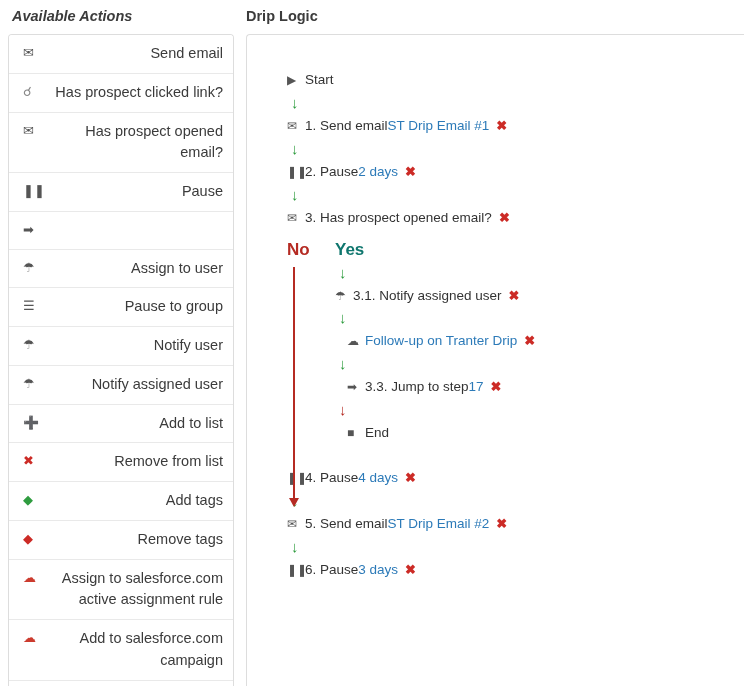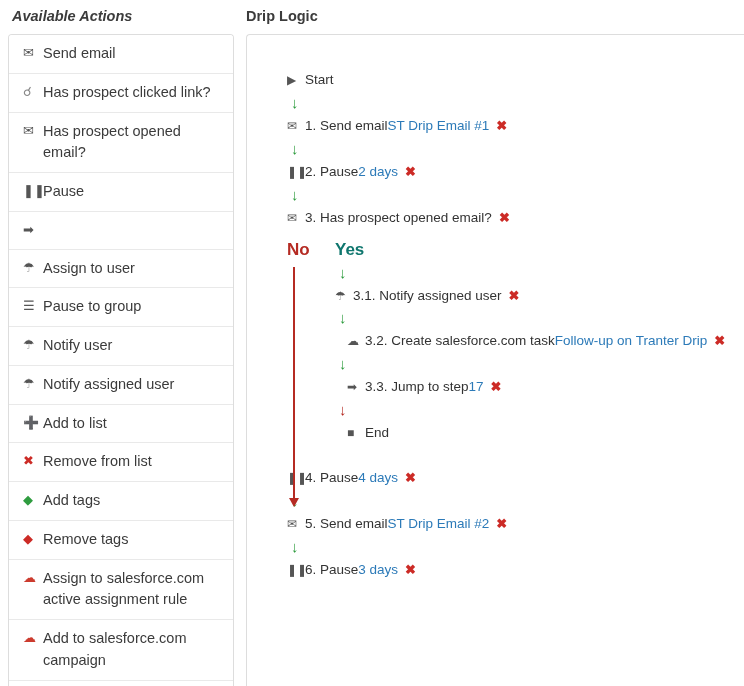--- a/index.html
+++ b/index.html
@@ -55,21 +55,21 @@
     background: #ffffff;
   }
   .action-item:last-child { border-bottom: none; }
   .action-item .ai-icon {
     width: 20px;
     min-width: 20px;
     text-align: left;
     font-size: 13px;
     line-height: 1.6;
   }
-  .action-item .ai-label { flex: 1; }
+  .action-item .ai-label { flex: 1; text-align: right; }
 
   
   .logic-panel {
     position: absolute;
     left: 246px;
     top: 34px;
     width: 498px;
     height: 652px;
     border: 1px solid #dddddd;
     border-right: none;
@@ -289,21 +289,20 @@
 
         <div class="node indent1">
           <span class="n-icon">☂</span>
           <span class="n-text">3.1. Notify assigned user</span>
           <span class="del">✖</span>
         </div>
         <div class="arrow">↓</div>
 
         <div class="node indent2">
           <span class="n-icon sf-icon">☁</span>
-          <span class="n-text">3.2. Create salesforce.com task </span>
           <span class="lnk">Follow-up on Tranter Drip</span>
           <span class="del">✖</span>
         </div>
         <div class="arrow">↓</div>
 
         <div class="node indent2">
           <span class="n-icon">➡</span>
           <span class="n-text">3.3. Jump to step </span>
           <span class="num">17</span>
           <span class="del">✖</span>

